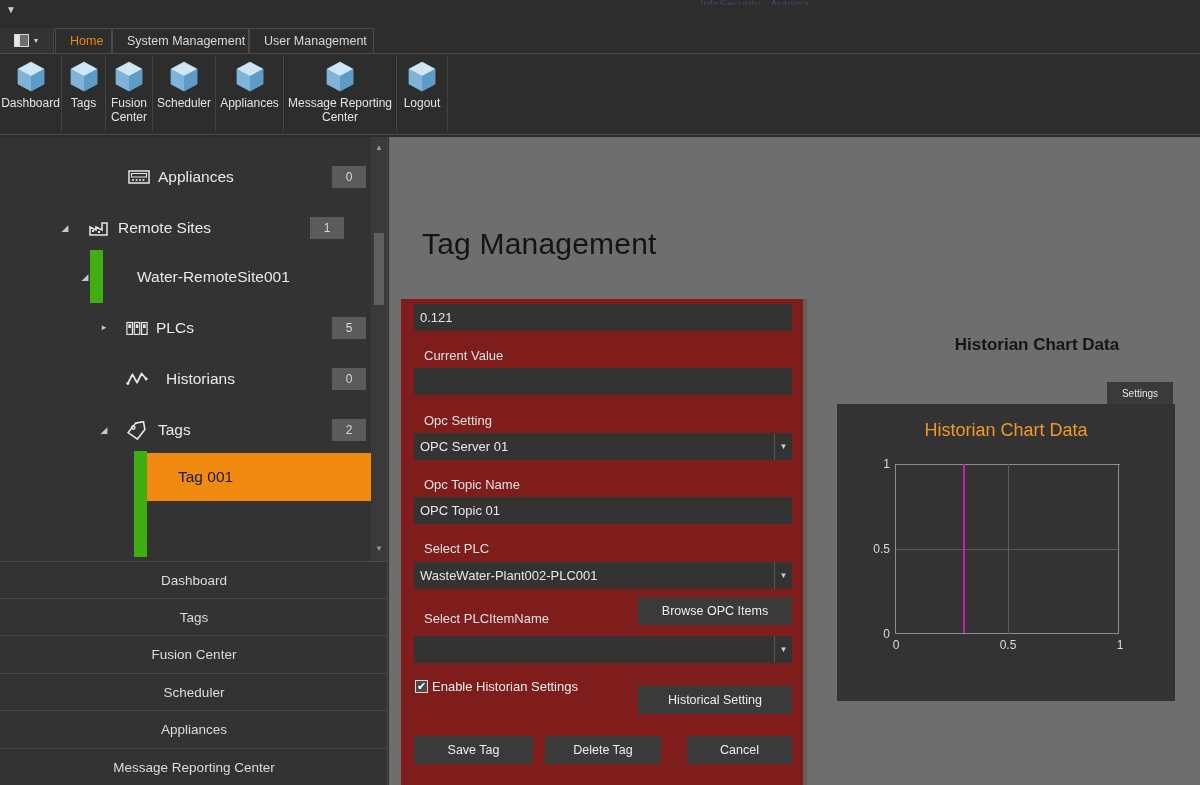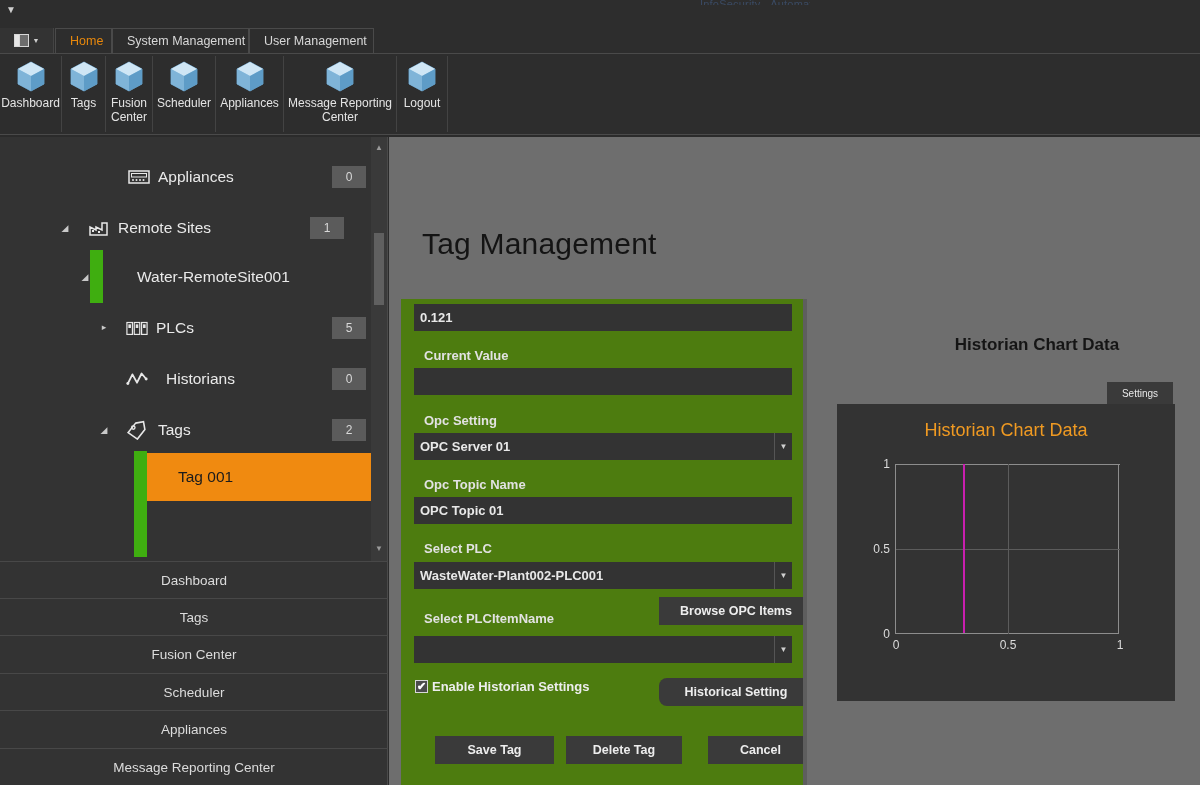--- a/index.html
+++ b/index.html
@@ -138,40 +138,40 @@
     background: #6e6e6e;
   }
   .page-title {
     position: absolute; left: 33px; top: 90px;
     font-size: 30px; color: #141414; letter-spacing: .2px;
   }
 
   
   .formcol {
     position: absolute; left: 12px; top: 162px; width: 403px; height: 486px;
-    background: #4d7c0f; overflow: hidden; font-weight: bold;
+    background: #7f1d1d; overflow: hidden;
   }
   .fld {
     position: absolute; left: 13px; width: 378px; height: 27px;
     background: #333333; color: #e8e8e8; font-size: 13px;
     display: flex; align-items: center; padding-left: 6px;
   }
   .fld.combo { padding-right: 36px; }
   .combo-arrow {
     position: absolute; right: 0px; top: 0px; width: 18px; height: 27px;
     border-left: 1px solid #555; color: #d0d0d0;
     font-size: 8px; display: flex; align-items: center; justify-content: center;
   }
   .flabel {
     position: absolute; left: 23px; font-size: 13px; color: #e2e2e2;
   }
   .fbtn {
     position: absolute; background: #3a3a3a; color: #ededed;
     font-size: 12.5px; display: flex; align-items: center;
-    justify-content: center; height: 28px; margin-left: 21px;
+    justify-content: center; height: 28px;
   }
   .cbox {
     position: absolute; width: 13px; height: 13px;
     border: 1px solid #d8d8d8; background: #4b4b4b;
     color: #ffffff; font-size: 11px; line-height: 11px; text-align: center;
   }
   .cblabel { position: absolute; font-size: 13px; color: #ededed; }
 
   .formscroll {
     position: absolute; left: 414px; top: 162px; width: 4px; height: 486px;
@@ -433,21 +433,21 @@
 
     <div class="flabel" style="top:312px;">Select PLCItemName</div>
     <div class="fbtn" style="left:237px;top:298px;width:154px;">Browse OPC Items</div>
     <div class="fld combo" style="top:337px;">
       <span></span>
       <span class="combo-arrow">▼</span>
     </div>
 
     <div class="cbox" style="left:14px;top:381px;">✔</div>
     <div class="cblabel" style="left:31px;top:380px;">Enable Historian Settings</div>
-    <div class="fbtn" style="left:237px;top:379px;width:154px;border-radius:8px;">Historical Setting</div>
+    <div class="fbtn" style="left:237px;top:387px;width:154px;">Historical Setting</div>
 
     <div class="fbtn" style="left:13px;top:437px;width:119px;height:28px;">Save Tag</div>
     <div class="fbtn" style="left:144px;top:437px;width:116px;height:28px;">Delete Tag</div>
     <div class="fbtn" style="left:286px;top:437px;width:105px;height:28px;">Cancel</div>
   </div>
 
   <div class="formscroll"></div>
 
   <div class="charthead">Historian Chart Data</div>
   <div class="settings-btn">Settings</div>

